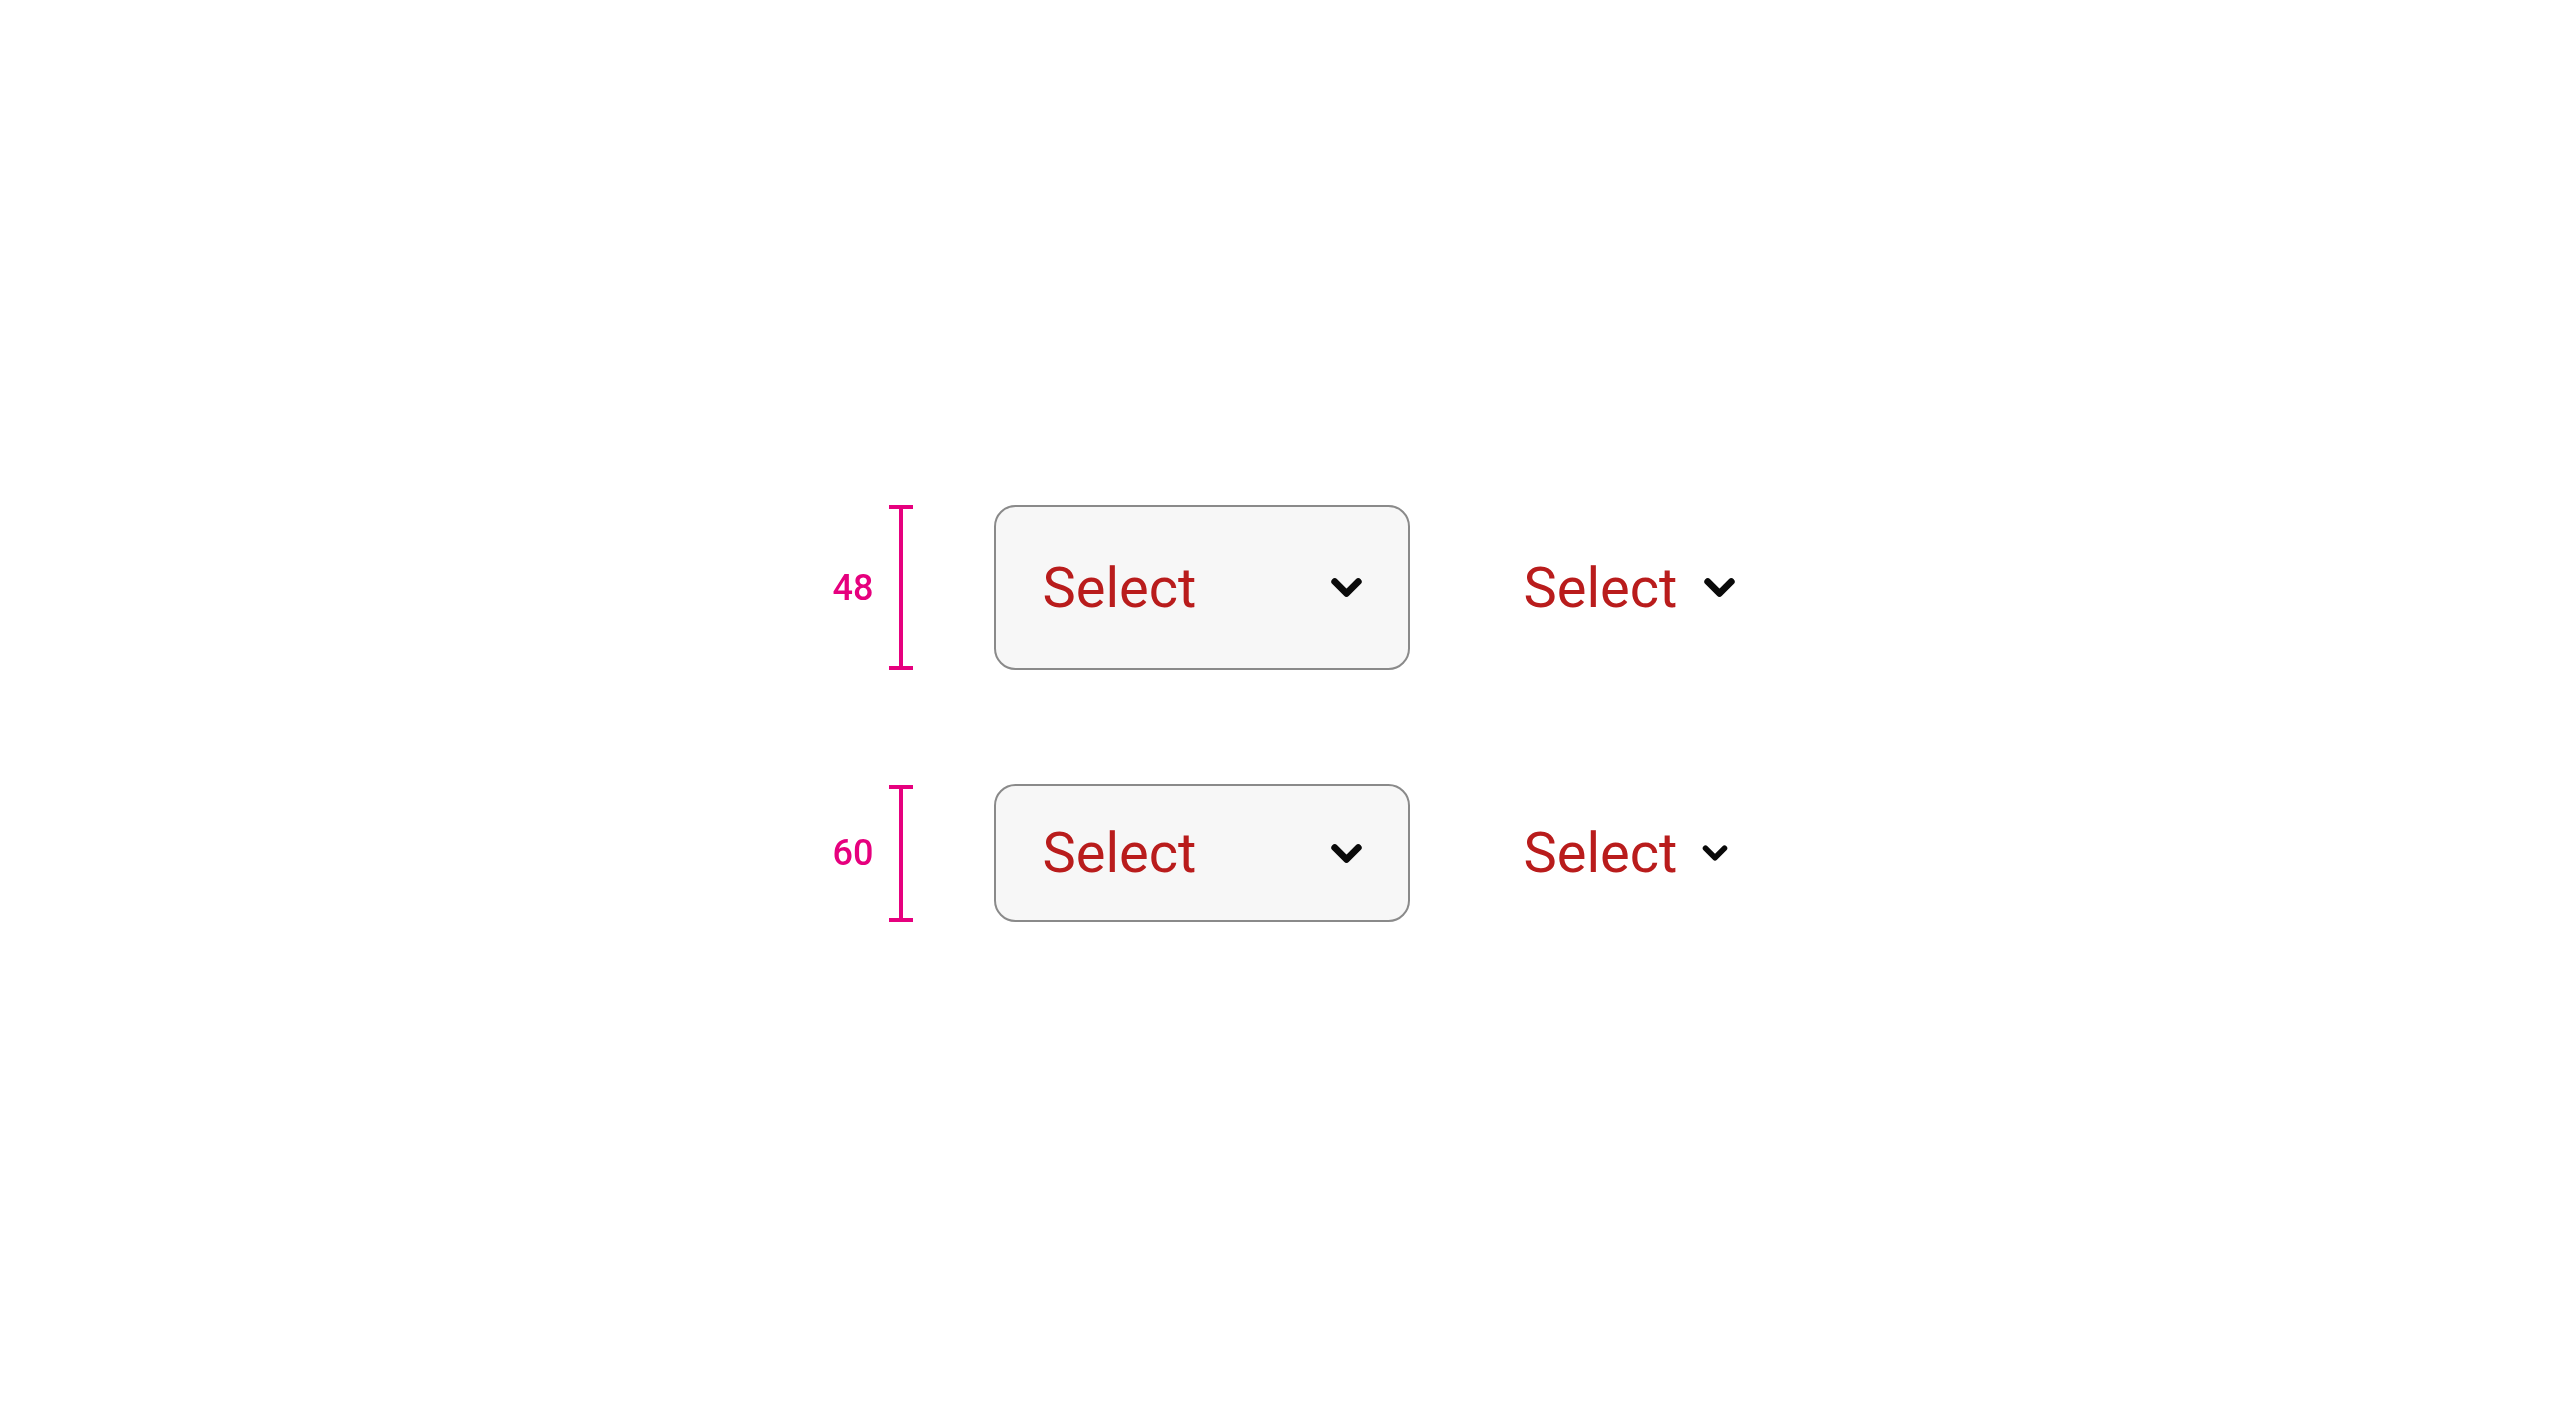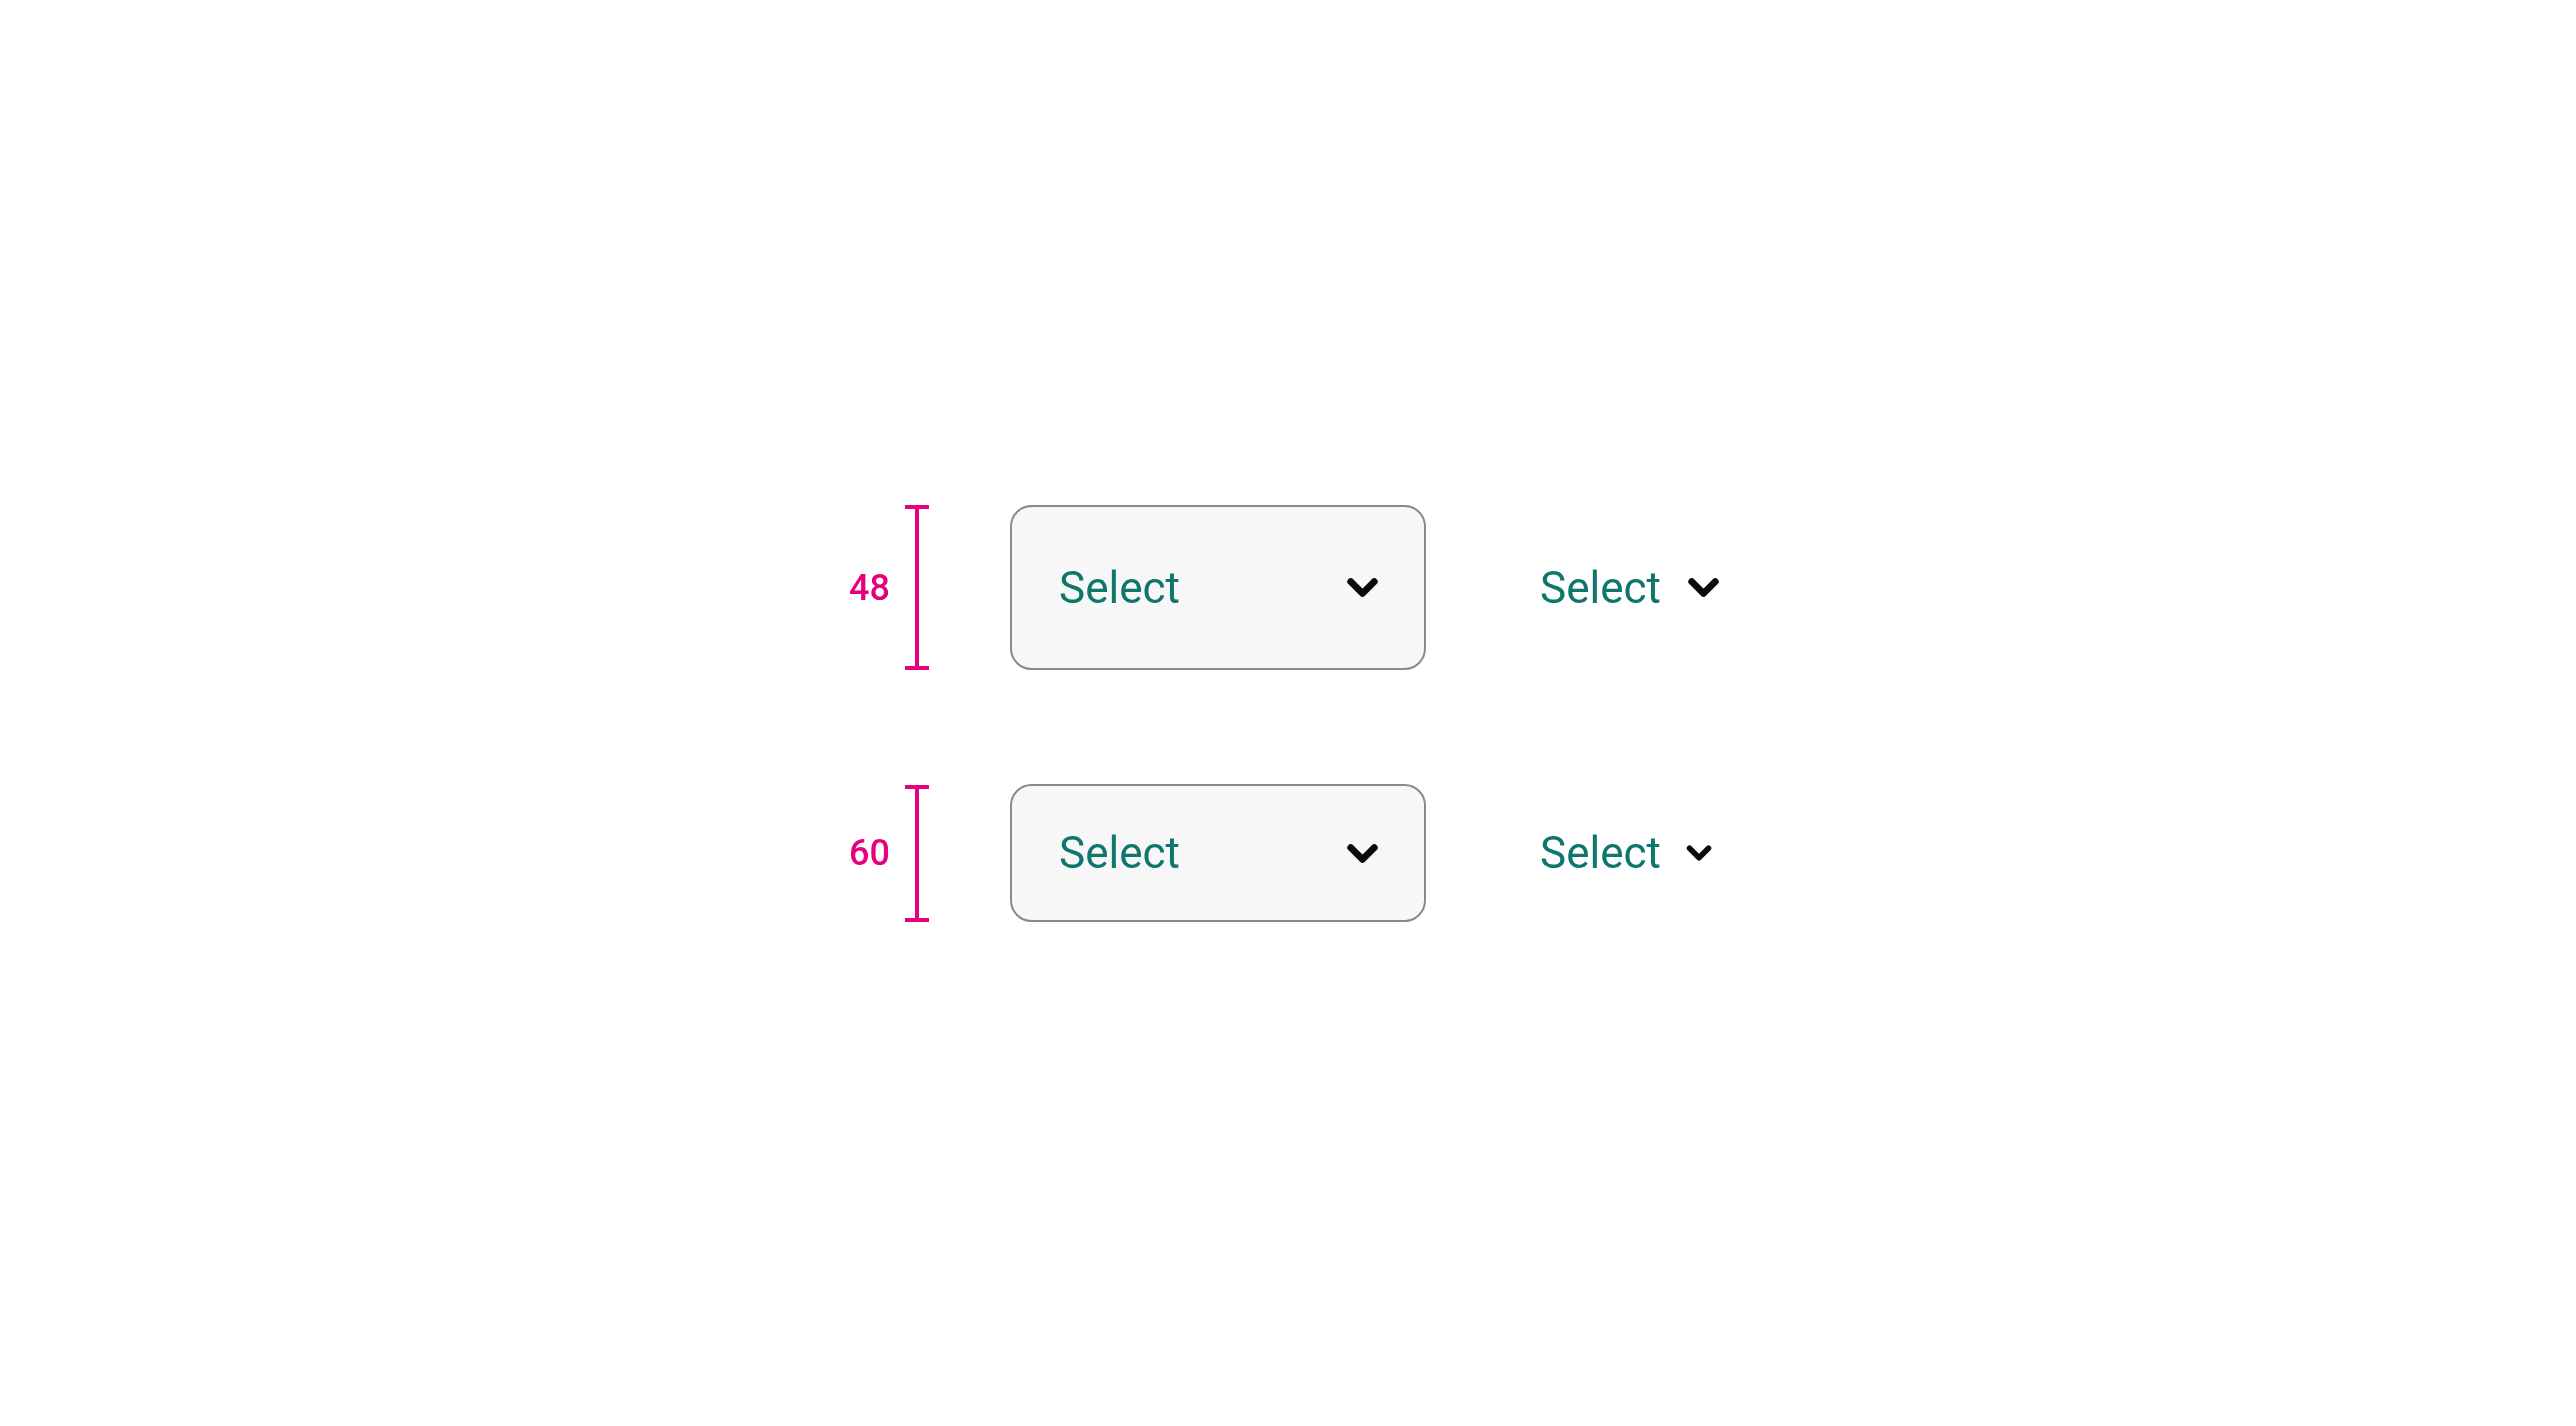--- a/index.html
+++ b/index.html
@@ -75,22 +75,22 @@
       height: 138px;
       width: 416px;
     }
     .select-plain {
       display: flex;
       align-items: center;
       gap: 19px;
       cursor: pointer;
     }
     .select-label {
-      color: #0f766e;
-      font-size: 44px;
+      color: #b91c1c;
+      font-size: 56px;
       font-weight: 400;
     }
     .chevron-icon {
       width: 47px;
       height: 47px;
       display: flex;
       align-items: center;
       justify-content: center;
     }
     .chevron-icon svg {

